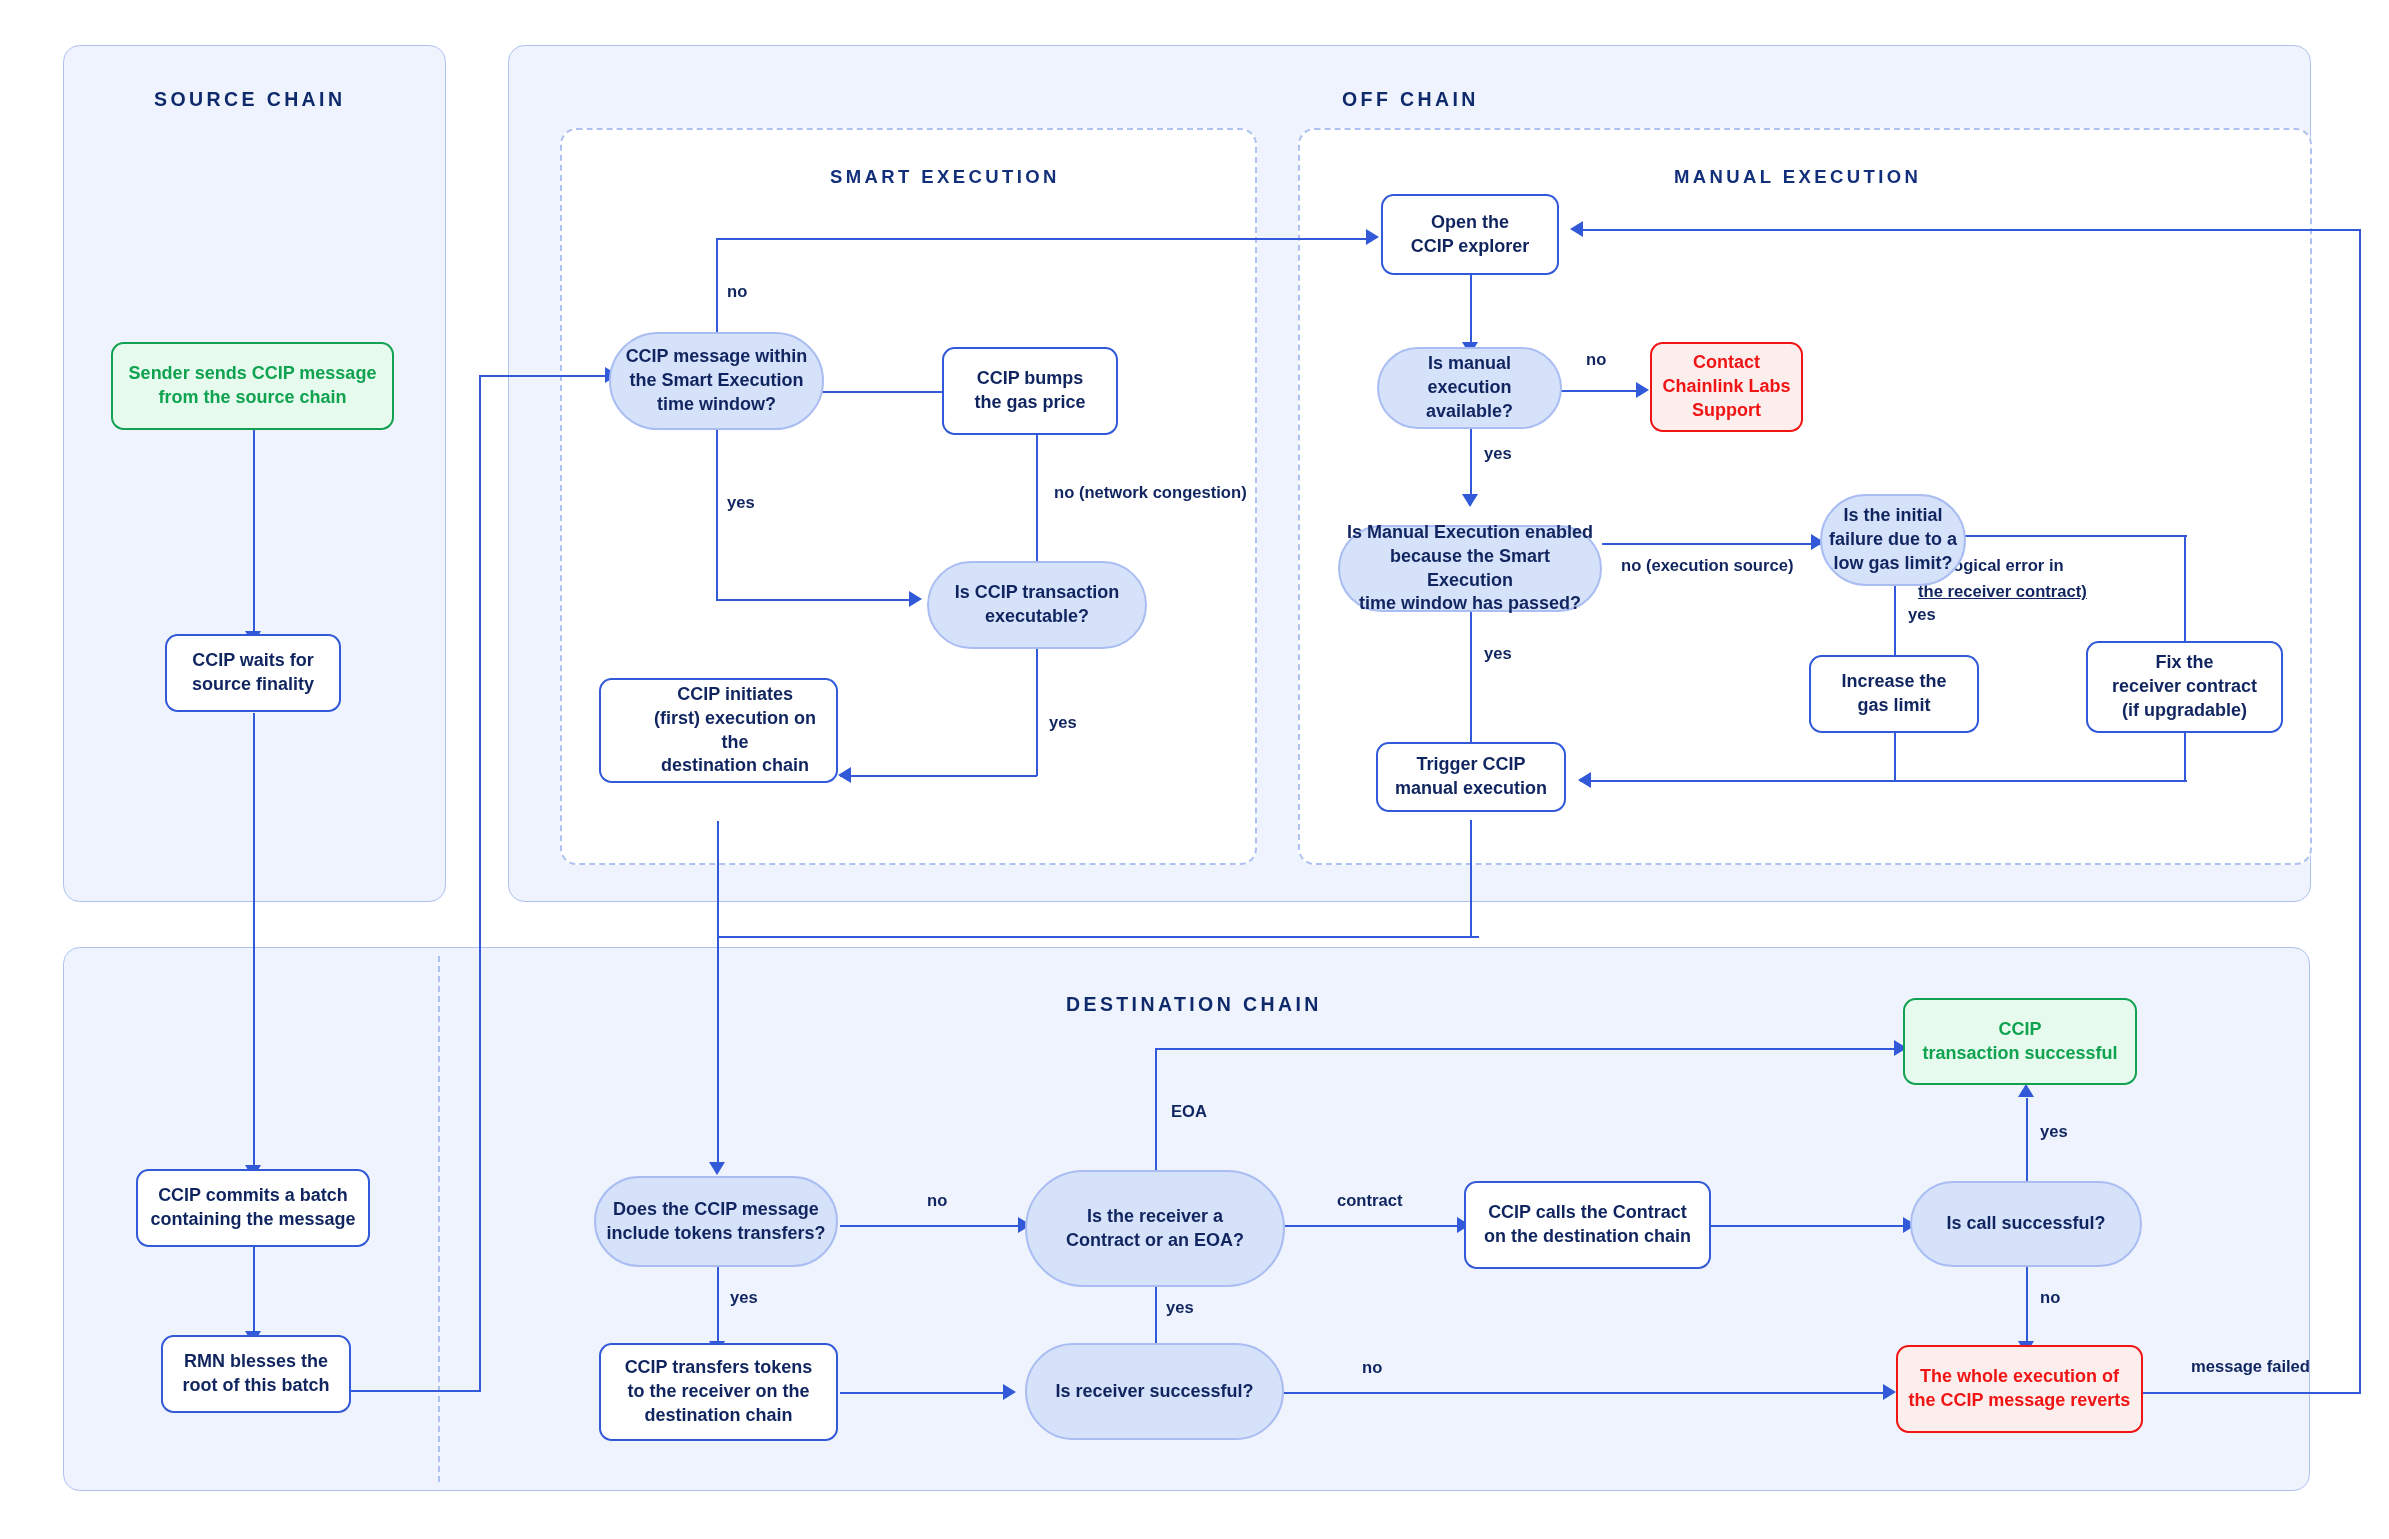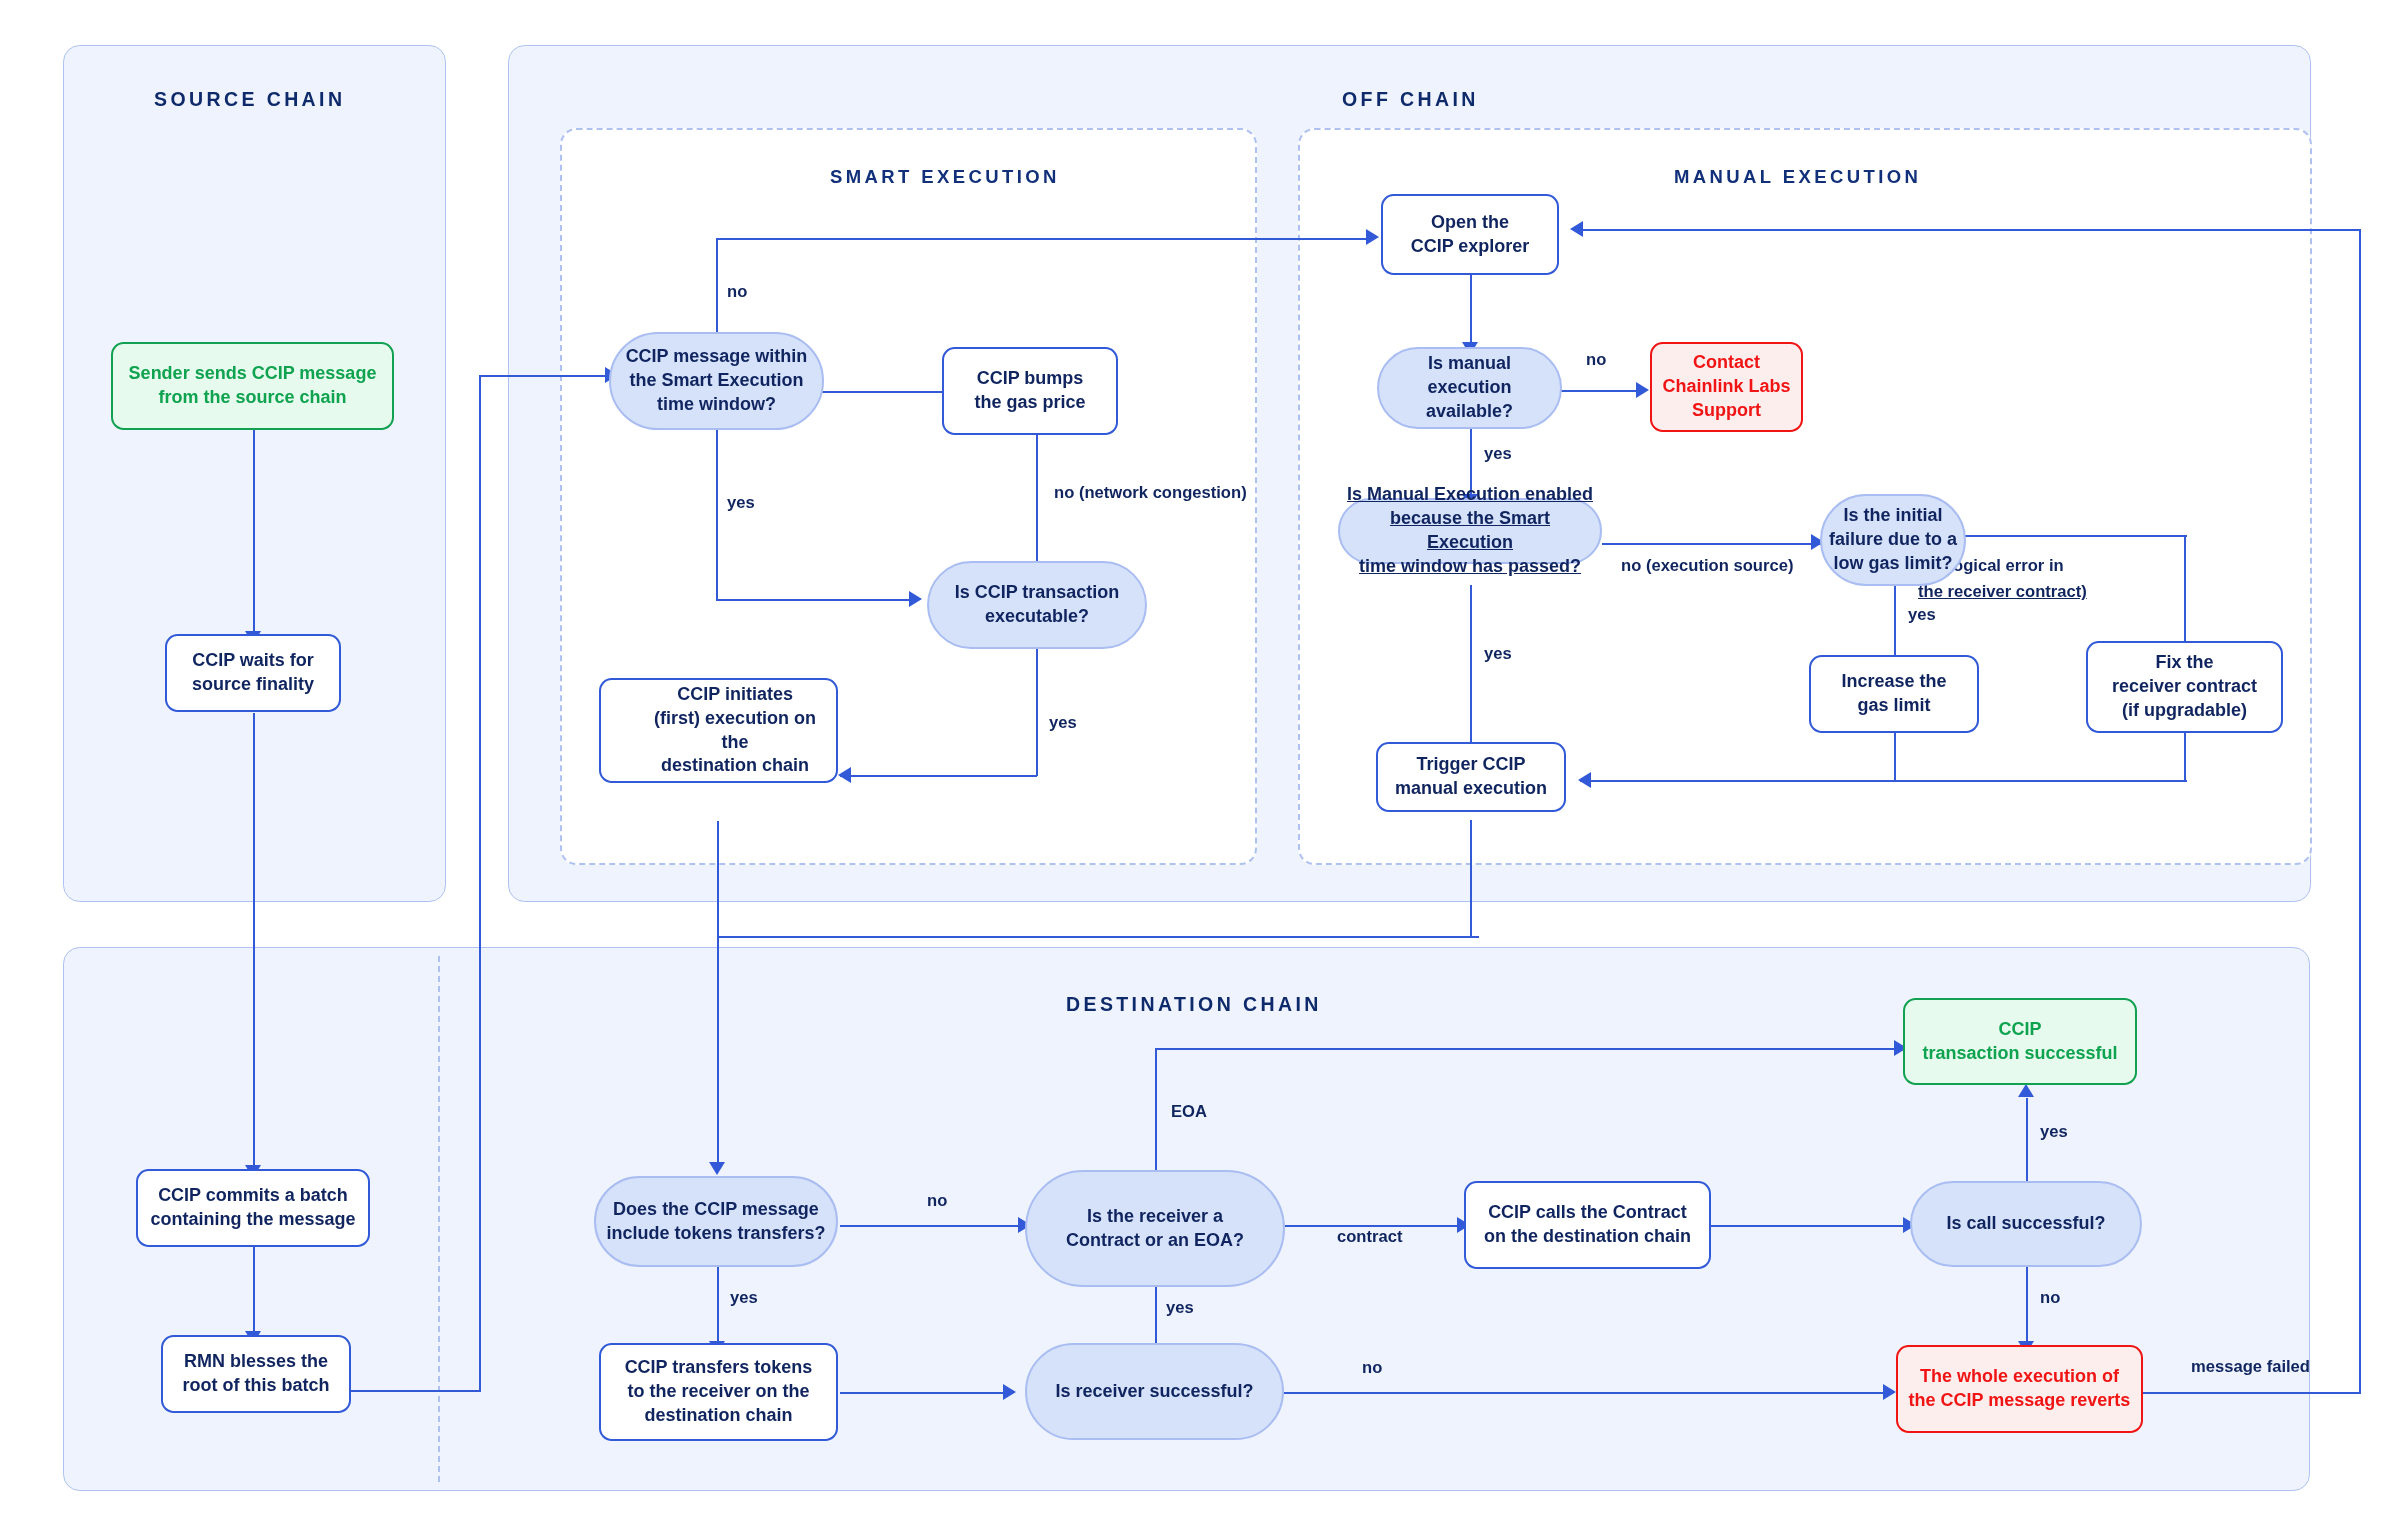--- a/index.html
+++ b/index.html
@@ -149,21 +149,21 @@
   <div class="ar ar-r" style="left:1883px;top:1384px;"></div>
   <div class="elabel" style="left:1362px;top:1358px;">no</div>
 
   <div class="vl" style="left:1155px;top:1048px;height:122px;"></div>
   <div class="hl" style="left:1155px;top:1048px;width:748px;"></div>
   <div class="ar ar-r" style="left:1894px;top:1040px;"></div>
   <div class="elabel" style="left:1171px;top:1102px;">EOA</div>
 
   <div class="hl" style="left:1285px;top:1225px;width:181px;"></div>
   <div class="ar ar-r" style="left:1457px;top:1217px;"></div>
-  <div class="elabel" style="left:1337px;top:1191px;margin-top:36px;">contract</div>
+  <div class="elabel" style="left:1337px;top:1191px;">contract</div>
 
   <div class="hl" style="left:1711px;top:1225px;width:201px;"></div>
   <div class="ar ar-r" style="left:1903px;top:1217px;"></div>
 
   <div class="vl" style="left:2026px;top:1098px;height:84px;"></div>
   <div class="ar ar-u" style="left:2018px;top:1084px;"></div>
   <div class="elabel" style="left:2040px;top:1122px;">yes</div>
 
   <div class="vl" style="left:2026px;top:1267px;height:78px;"></div>
   <div class="ar ar-d" style="left:2018px;top:1341px;"></div>
@@ -203,21 +203,21 @@
 
   <div class="node proc" style="left:1381px;top:194px;width:178px;height:81px;">
     <span>Open the<br>CCIP explorer</span>
   </div>
   <div class="node dec" style="left:1377px;top:347px;width:185px;height:82px;">
     <span>Is manual<br>execution available?</span>
   </div>
   <div class="node err" style="left:1650px;top:342px;width:153px;height:90px;">
     <span>Contact<br>Chainlink Labs<br>Support</span>
   </div>
-  <div class="node dec" style="left:1338px;top:498px;width:264px;height:66px;text-decoration:underline;">
+  <div class="node dec" style="left:1338px;top:525px;width:264px;height:87px;">
     <span>Is Manual Execution enabled<br>because the Smart Execution<br>time window has passed?</span>
   </div>
   <div class="node dec" style="left:1820px;top:494px;width:146px;height:92px;">
     <span>Is the initial<br>failure due to a<br>low gas limit?</span>
   </div>
   <div class="node proc" style="left:1809px;top:655px;width:170px;height:78px;">
     <span>Increase the<br>gas limit</span>
   </div>
   <div class="node proc" style="left:2086px;top:641px;width:197px;height:92px;">
     <span>Fix the<br>receiver contract<br>(if upgradable)</span>

